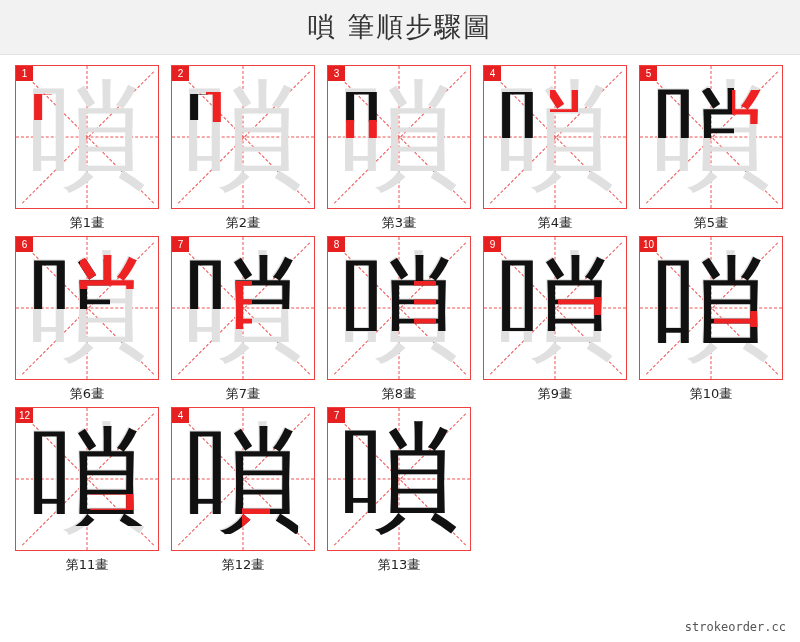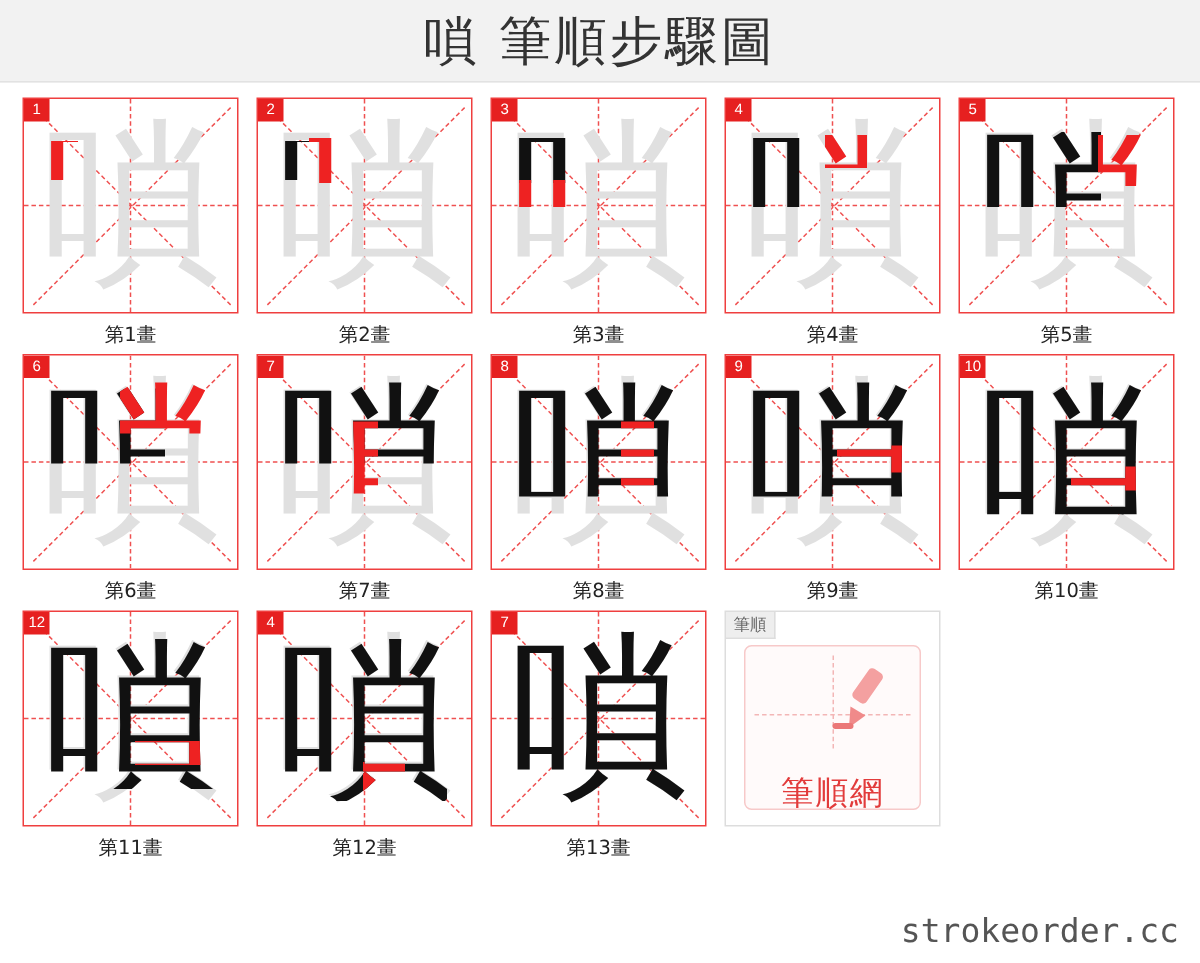--- a/index.html
+++ b/index.html
@@ -18,21 +18,21 @@
   
   #header {
     height: 55px;
     background: #f2f2f2;
     border-bottom: 1px solid #e2e2e2;
     display: flex;
     align-items: center;
     justify-content: center;
   }
   #header-title {
-    font-size: 35px;
+    font-size: 27px;
     color: #333333;
     letter-spacing: 2px;
     font-family: "DejaVu Sans", sans-serif;
     font-weight: normal;
   }
   
   #grid {
     padding: 10px 12px 0 12px;
   }
   .row {
@@ -172,21 +172,21 @@
     text-align: center;
     font-size: 22px;
     color: #e23b3b;
     font-family: "DejaVu Sans", sans-serif;
     letter-spacing: 1px;
   }
   #footer {
     position: absolute;
     right: 14px;
     bottom: 8px;
-    font-size: 22px;
+    font-size: 12px;
     color: #555555;
     font-family: "DejaVu Sans Mono", monospace;
   }
 </style>
 </head>
 <body>
 
 <div id="page">
 
   <div id="header">
@@ -424,35 +424,19 @@
           <div class="gl v"></div>
           <div class="gl d1"></div>
           <div class="gl d2"></div>
           <div class="badge">7</div>
           <div class="glyph ghost">嗩</div>
           <div class="glyph done">嗩</div>
         </div>
         <div class="caption">第13畫</div>
       </div>
 
-      <div class="cell">
-        <div class="logo-box">
-          <div class="logo-tag">筆順</div>
-          <div class="logo-inner">
-            <div class="gl h"></div>
-            <div class="gl v"></div>
-            <svg class="brush" viewBox="0 0 50 50">
-              <rect x="26" y="4" width="11" height="24" rx="3" transform="rotate(35 31 16)" fill="#f4a0a0"></rect>
-              <path d="M20 30 L30 36 L19 44 Z" fill="#f08a8a"></path>
-              <rect x="8" y="41" width="14" height="4" rx="2" fill="#eb7878"></rect>
-            </svg>
-          </div>
-          <div class="logo-text">筆順網</div>
-        </div>
-        <div class="caption" style="visibility:hidden">.</div>
-      </div>
 
     </div>
   </div>
 
   <div id="footer">strokeorder.cc</div>
 
 </div>
 
 </body></html>

